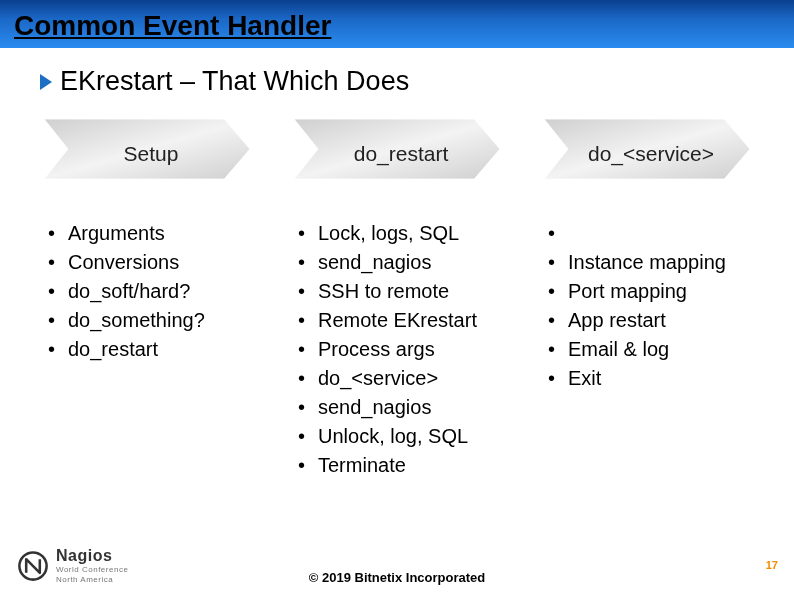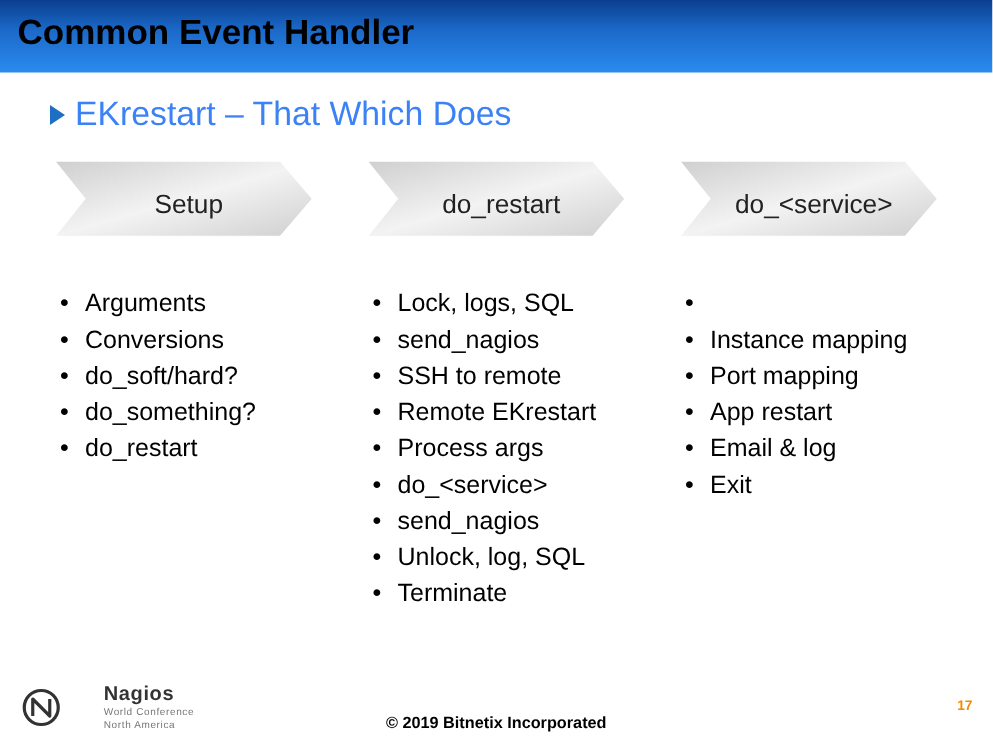--- a/index.html
+++ b/index.html
@@ -5,24 +5,25 @@
   * { margin: 0; padding: 0; box-sizing: border-box; }
   body {
     width: 794px;
     height: 595px;
     font-family: Arial, Helvetica, sans-serif;
     background: #ffffff;
     position: relative;
     overflow: hidden;
   }
   .title-bar {
-    height: 58px;
+    height: 48px;
     background: linear-gradient(to bottom, #0a3f8e 0%, #1b68c7 40%, #2a8cf0 100%);
     padding: 10px 14px;
     color: #000;
+    text-decoration: underline;
   }
   .title-bar h1 {
     font-size: 28px;
     font-weight: bold;
     color: #000;
   }
   .content {
     padding: 18px 34px 0 34px;
   }
   .subtitle-row {
@@ -34,21 +35,21 @@
   .arrow-bullet {
     width: 0; height: 0;
     border-top: 8px solid transparent;
     border-bottom: 8px solid transparent;
     border-left: 12px solid #1d6fc4;
     margin-left: 6px;
   }
   .subtitle-row h2 {
     font-size: 27px;
     font-weight: 400;
-    color: #3b82f6;
+    color: #000000;
   }
   .columns {
     display: flex;
     gap: 44px;
     padding-left: 10px;
     padding-right: 10px;
   }
   .col {
     flex: 1;
     min-width: 0;
@@ -95,21 +96,21 @@
     align-items: center;
     justify-content: space-between;
     padding: 0 16px 6px 16px;
   }
   .logo-block {
     display: flex;
     align-items: center;
     gap: 6px;
   }
   .logo-svg { width: 34px; height: 34px; }
-  .logo-text { display: flex; flex-direction: column; line-height: 1; gap: 2px; margin-left: 27px;}
+  .logo-text { display: flex; flex-direction: column; line-height: 1; gap: 2px;}
   .logo-text .l1 { font-size: 16px; font-weight: bold; color: #333; letter-spacing: 0.5px;}
   .logo-text .l2 { font-size: 8px; color: #777; letter-spacing: 0.5px;}
   .copyright {
     position: absolute;
     left: 50%;
     transform: translateX(-50%);
     bottom: 10px;
     font-size: 13px;
     font-weight: bold;
     color: #000;

